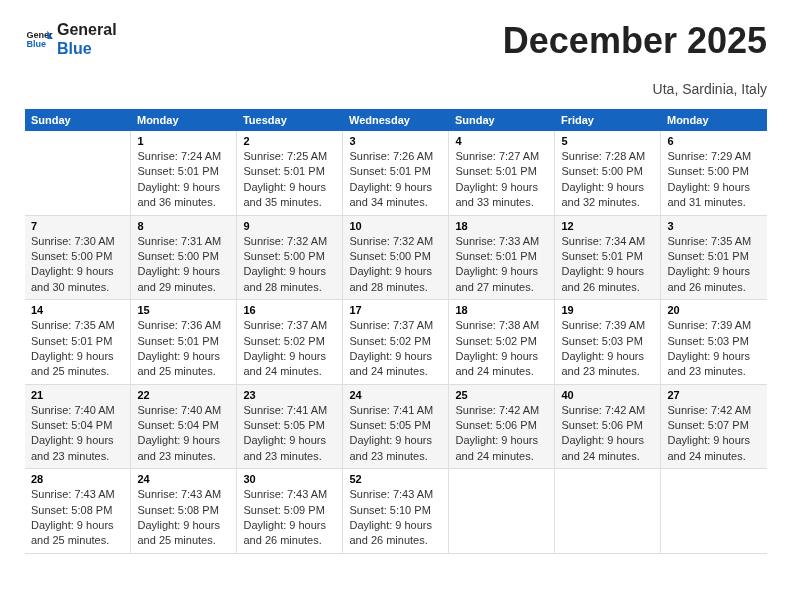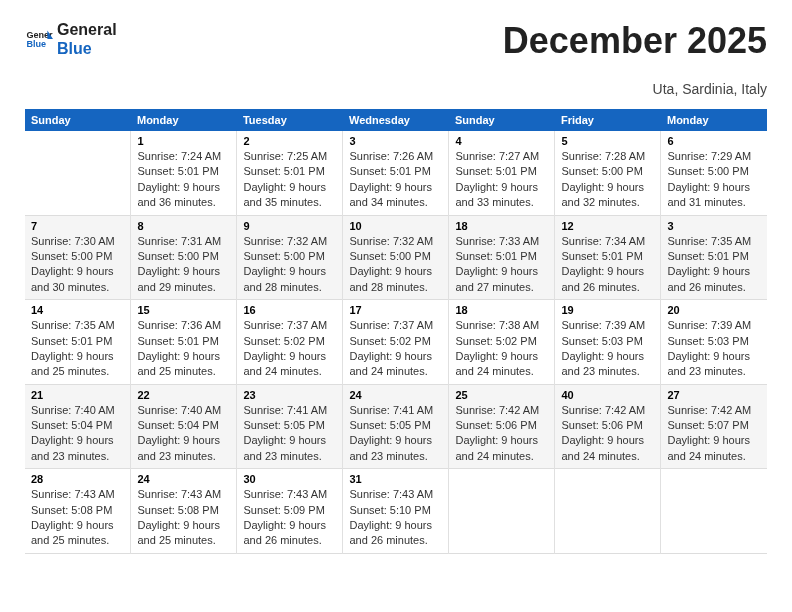--- a/index.html
+++ b/index.html
@@ -307,21 +307,21 @@
           Sunrise: 7:43 AM<br>Sunset: 5:08 PM<br>Daylight: 9 hours and 25 minutes.
         </div>
           </td>
           <td>
             <span class="day-num">30</span>
         <div class="day-info">
           Sunrise: 7:43 AM<br>Sunset: 5:09 PM<br>Daylight: 9 hours and 26 minutes.
         </div>
           </td>
           <td>
-            <span class="day-num">31</span>
+            <span class="day-num">52</span>
         <div class="day-info">
           Sunrise: 7:43 AM<br>Sunset: 5:10 PM<br>Daylight: 9 hours and 26 minutes.
         </div>
           </td>
           <td></td>
           <td></td>
           <td></td>
         </tr>
       </tbody>
   </table>

